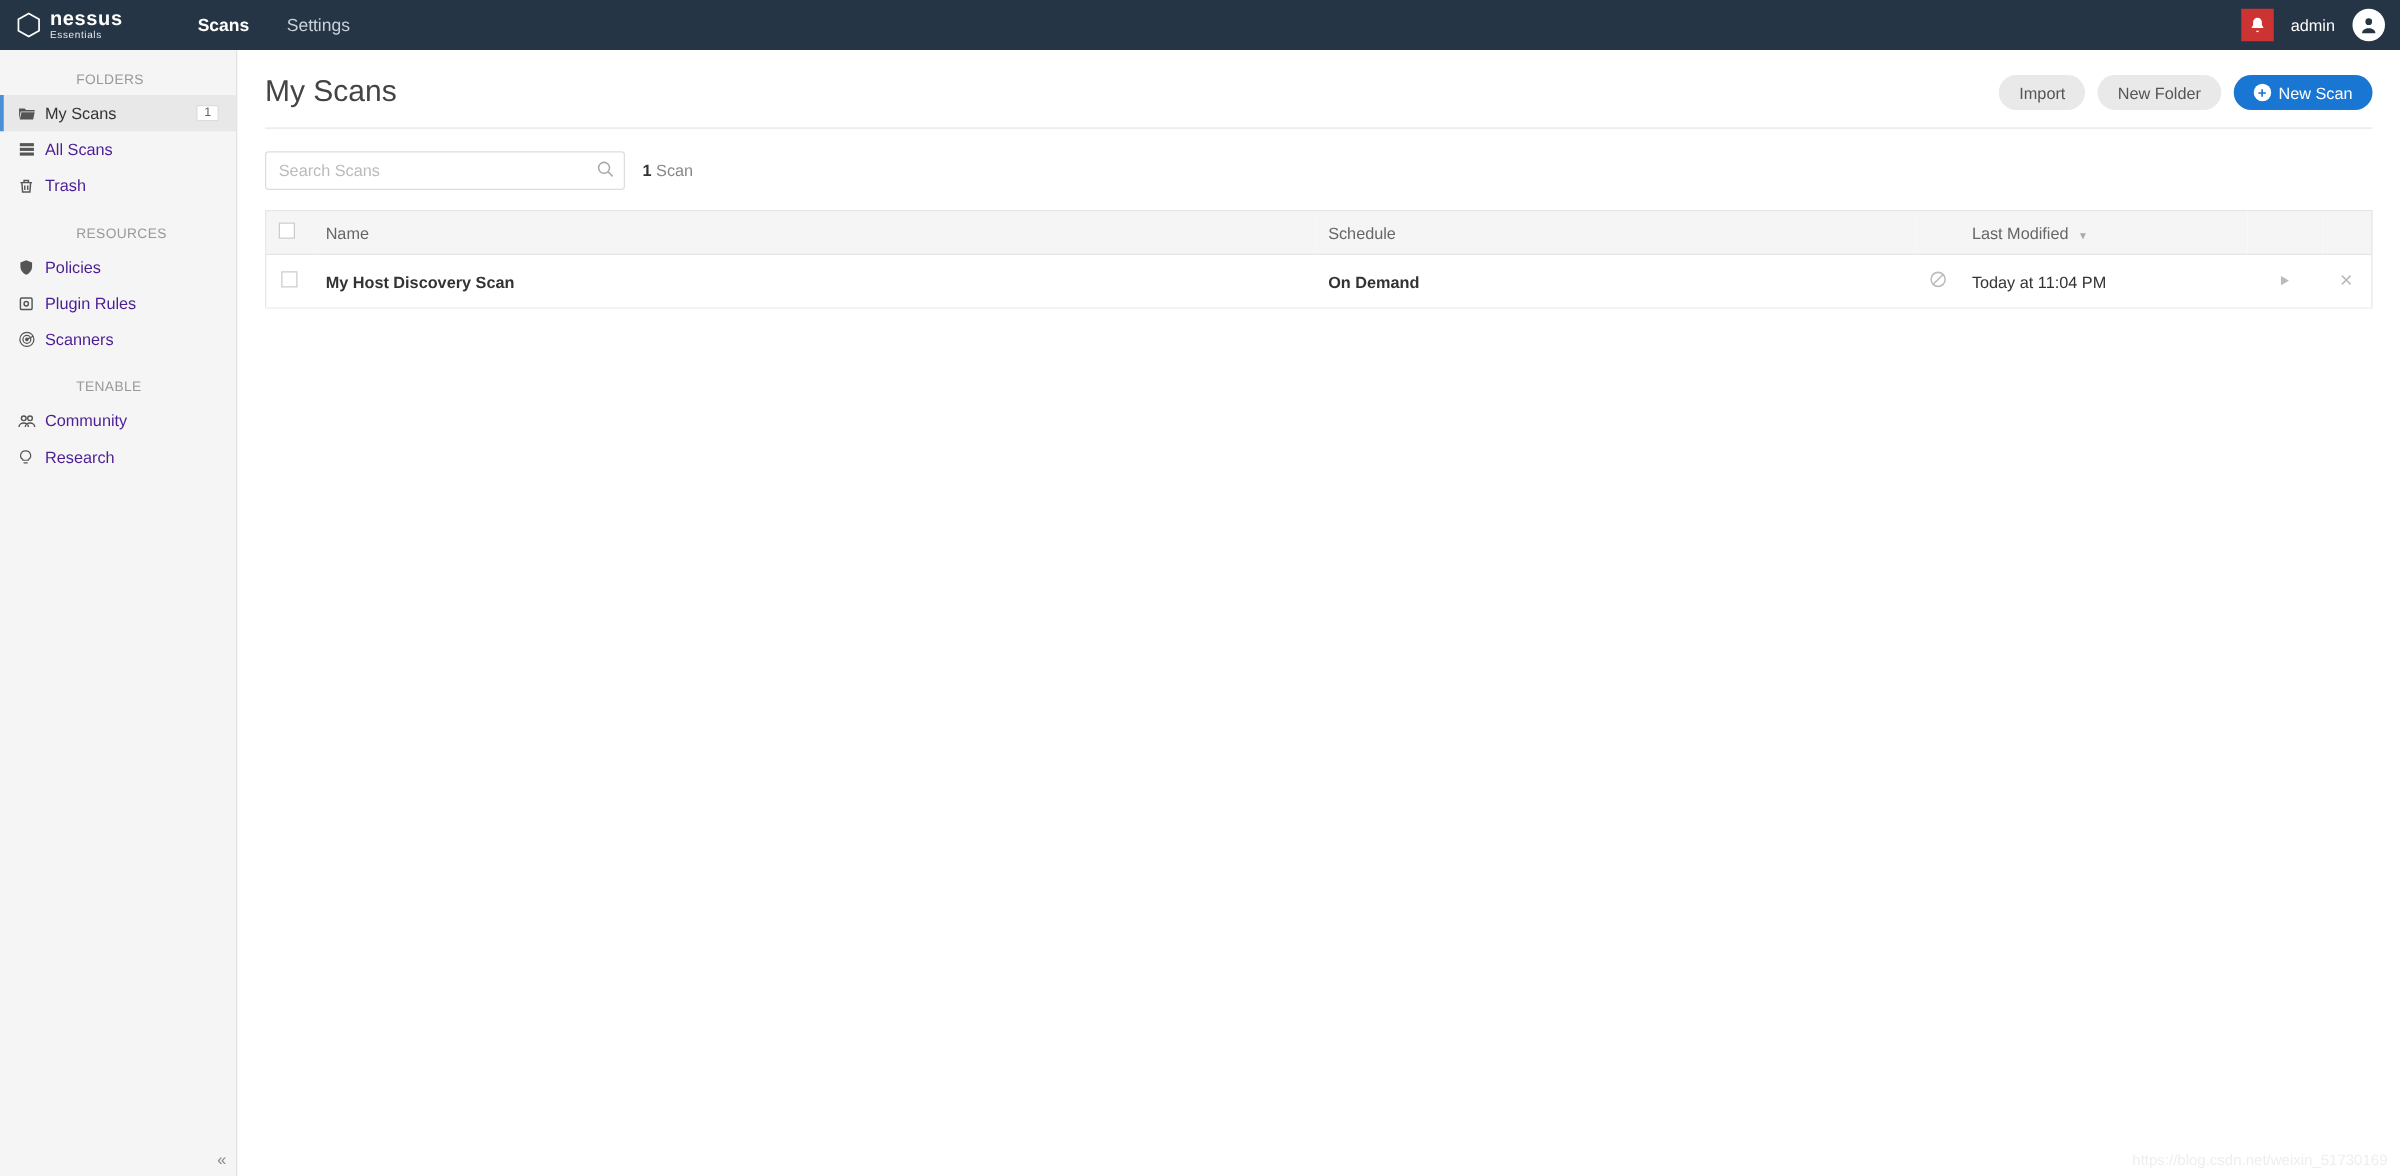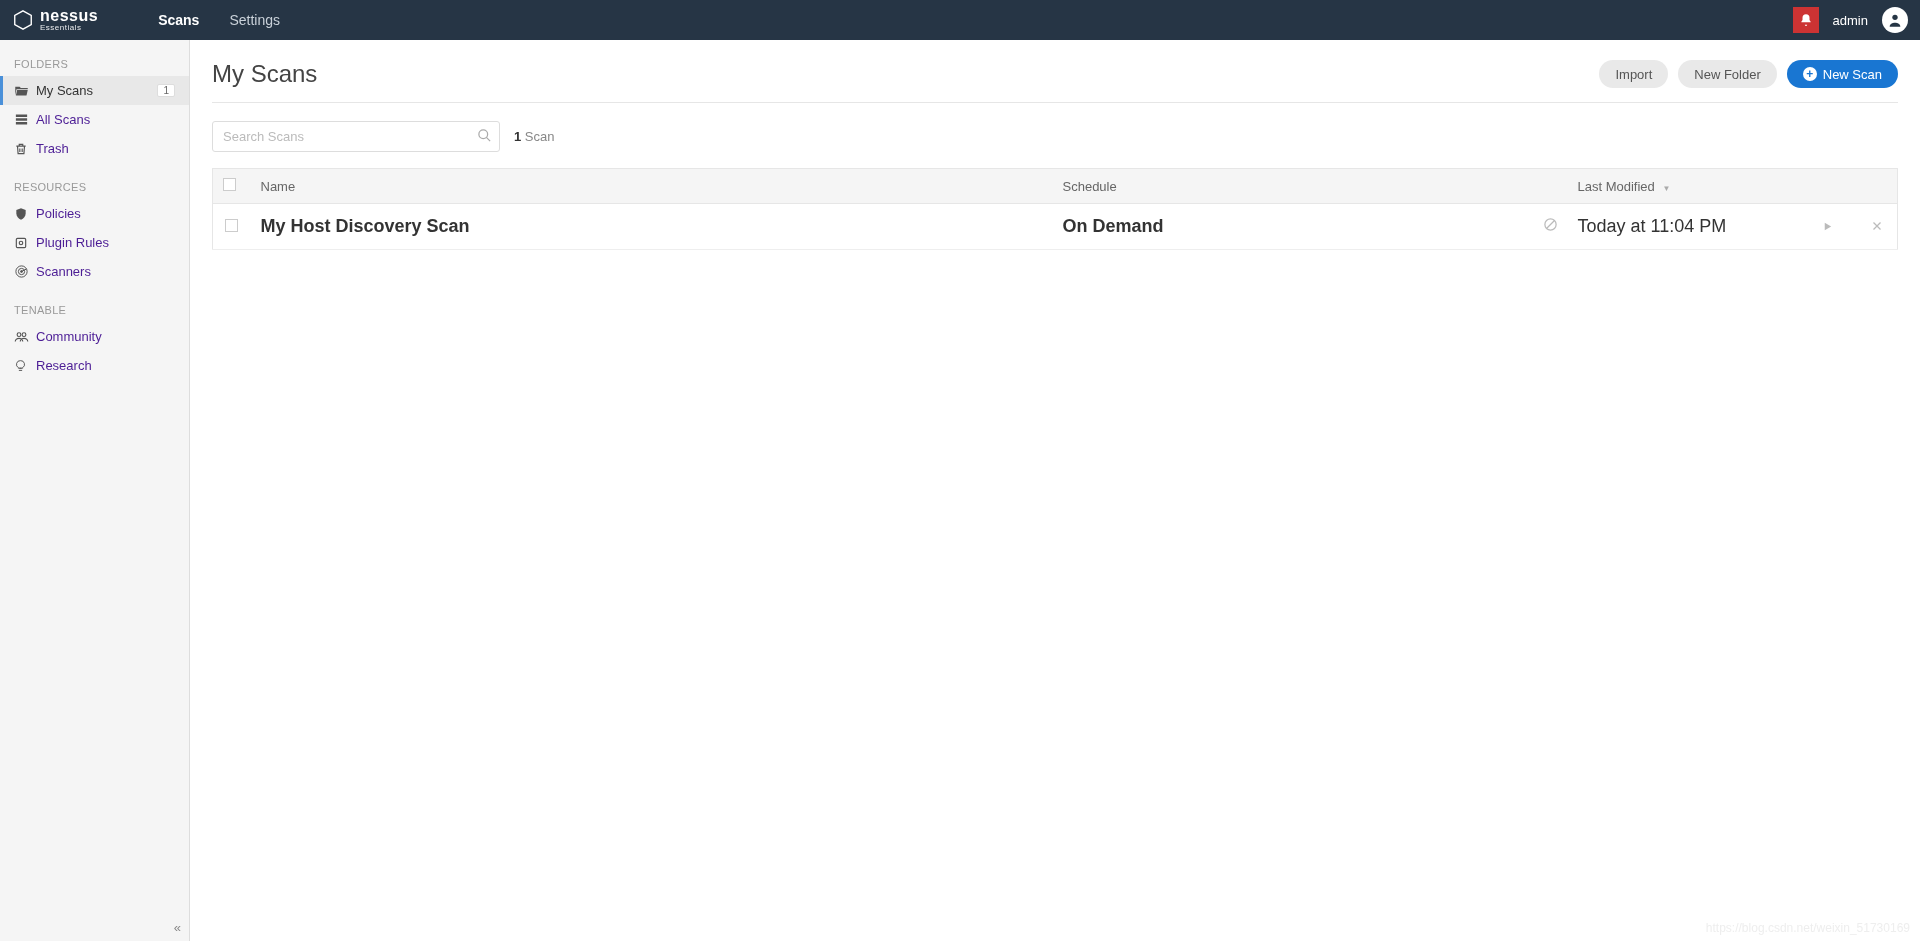--- a/index.html
+++ b/index.html
@@ -19,21 +19,21 @@
   .topbar-right { display: flex; align-items: center; gap: 14px; padding-left: 40px; }
   .bell-box { width: 26px; height: 26px; background: #c33; display: flex; align-items: center; justify-content: center; cursor: pointer; }
   .top-user { color: #fff; font-size: 13px; cursor: pointer; }
   .avatar-circle { width: 26px; height: 26px; border-radius: 50%; background: #fff; display: flex; align-items: center; justify-content: center; cursor: pointer; }
 
   
   .shell { display: flex; height: calc(100vh - 40px); }
   
   
   .sidebar { width: 190px; background: #f5f5f5; border-right: 1px solid #ddd; display: flex; flex-direction: column; position: relative; }
-  .side-group-label { font-size: 11px; color: #999; letter-spacing: 0.3px; padding: 18px 14px 6px 14px; }
+  .side-group-label { font-size: 11px; color: #999; letter-spacing: 0.3px; padding: 18px 14px 6px 14px; margin-left: 47px; }
   .side-item { display: flex; align-items: center; padding: 7px 14px; cursor: pointer; color: #4c1d95; font-size: 13px; position: relative; }
   .side-item.active { background: #e8e8e8; border-left: 3px solid #4a90d9; padding-left: 11px; color: #333; }
   .side-item .icon-slot { width: 22px; display: inline-flex; align-items: center; justify-content: flex-start; }
   .side-item .label { flex: 1; }
   .side-badge { background: #fff; border: 1px solid #ddd; color: #666; font-size: 10px; padding: 0px 5px; border-radius: 2px; min-width: 16px; text-align: center; }
   .sidebar-collapse { position: absolute; bottom: 6px; right: 8px; color: #888; cursor: pointer; font-size: 13px; }
 
   
   .main { flex: 1; padding: 20px 22px; overflow: auto; background: #fff; position: relative; }
   .page-head { display: flex; align-items: center; border-bottom: 1px solid #e6e6e6; padding-bottom: 14px; margin-bottom: 18px; }
@@ -49,21 +49,21 @@
   .search-wrap { position: relative; width: 288px; }
   .search-input { width: 100%; padding: 7px 30px 7px 10px; border:1px solid #ddd; border-radius: 3px; font-size: 13px; color:#555; }
   .search-input::placeholder { color:#bbb; }
   .search-icon-btn { position:absolute; right:8px; top:50%; transform:translateY(-50%); color:#aaa; }
   .scan-count { color:#888; font-size:13px; }
   .scan-count b { color:#333; font-weight:700; }
 
   
   .tbl { width:100%; border:1px solid #e6e6e6; border-collapse: collapse; }
   .tbl th { background:#f5f5f5; text-align:left; font-weight:400; color:#666; font-size:13px; padding:9px 10px; border-bottom:1px solid #e6e6e6; }
-  .tbl td { padding:12px 10px; border-bottom:1px solid #eee; font-size:18px; }
+  .tbl td { padding:12px 10px; border-bottom:1px solid #eee; font-size:13px; }
   .tbl td.bold, .tbl td .bold { font-weight:700; color:#333; }
   .col-check { width:38px; text-align:center; }
   .col-name { }
   .col-sched { width:480px; }
   .col-status-icon { width:32px; text-align:center; color:#bbb; }
   .col-mod { width:230px; font-weight:400; color:#333; }
   .col-run { width:60px; text-align:center; color:#bbb; }
   .col-del { width:40px; text-align:center; color:#bbb; }
   .th-sort-caret { font-size:8px; color:#aaa; margin-left:4px; }
   .chk { width:13px; height:13px; border:1px solid #ccc; display:inline-block; background:#fff; cursor:pointer; }

